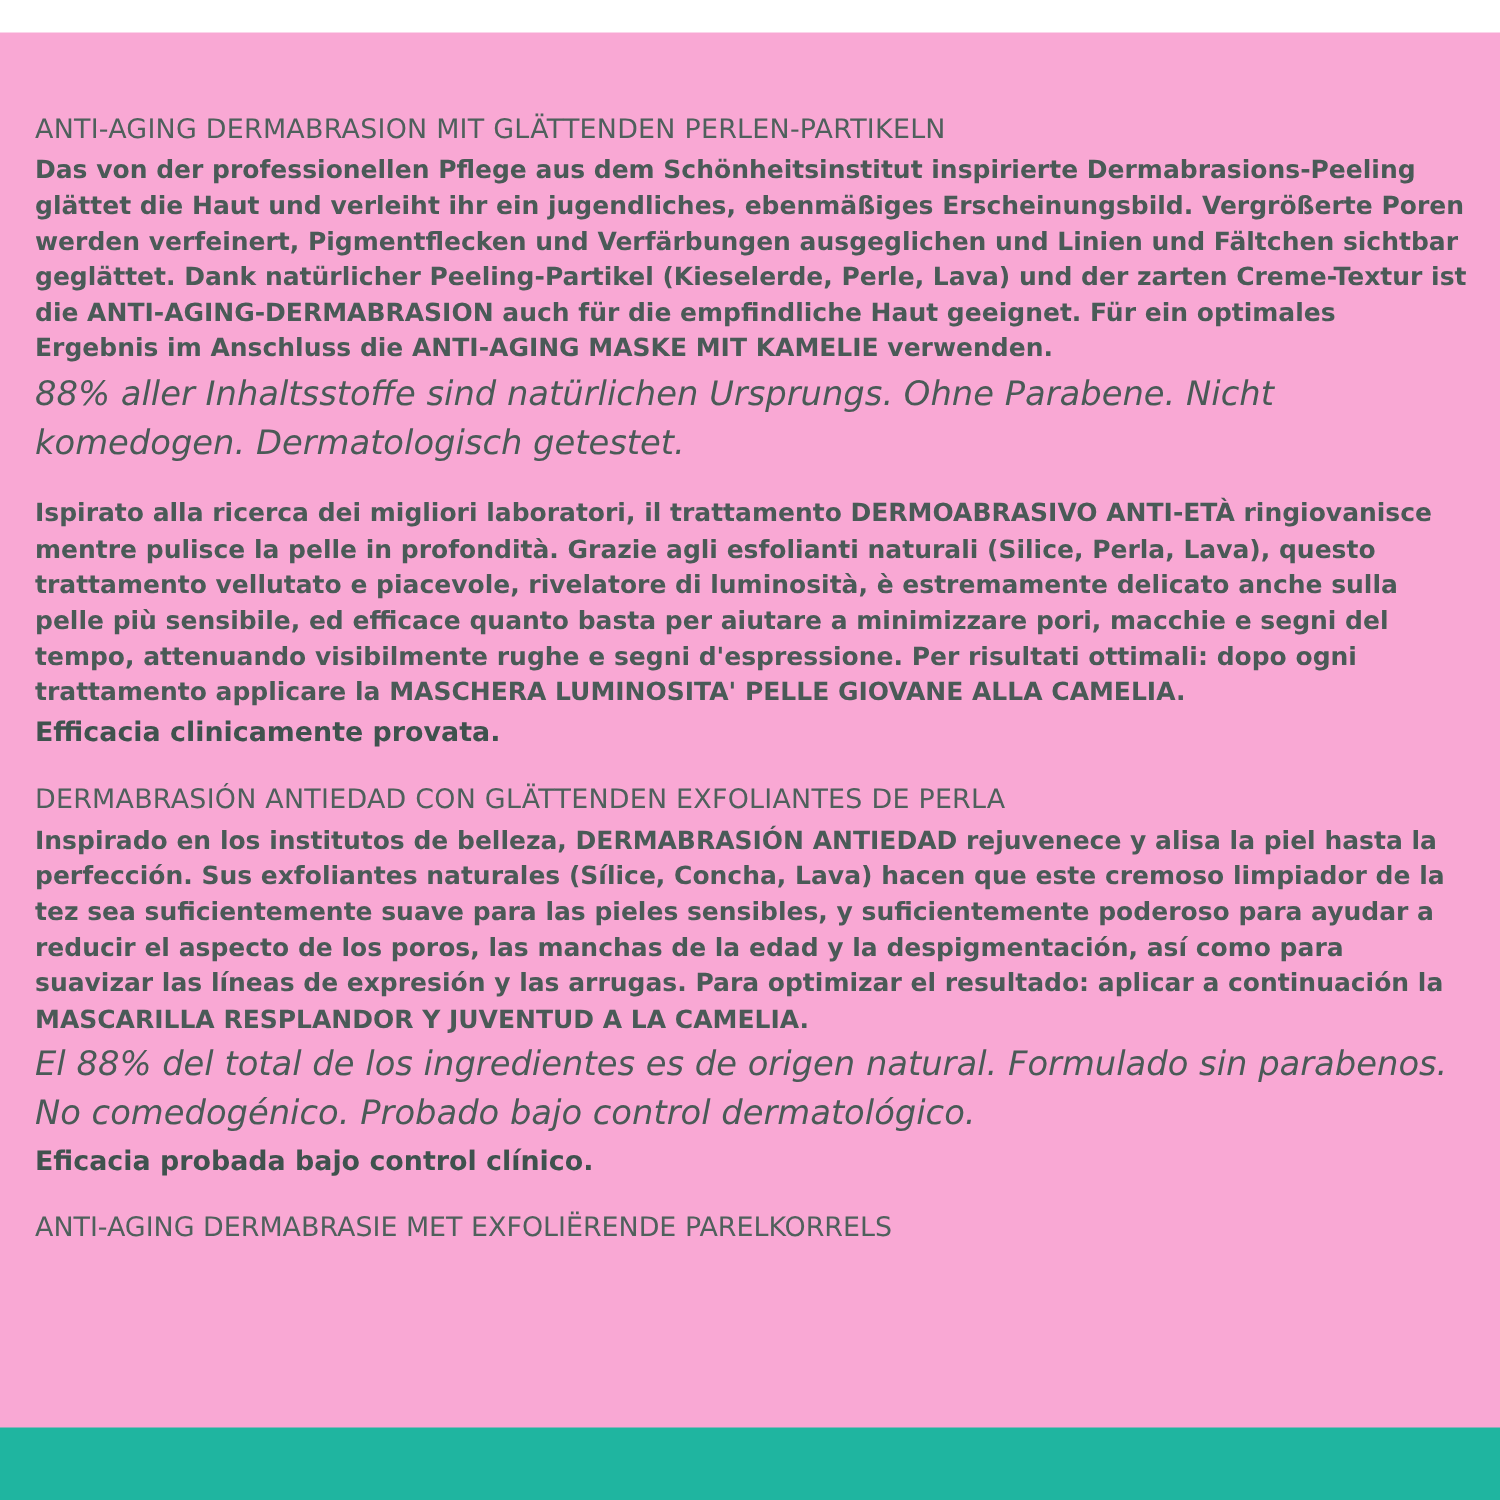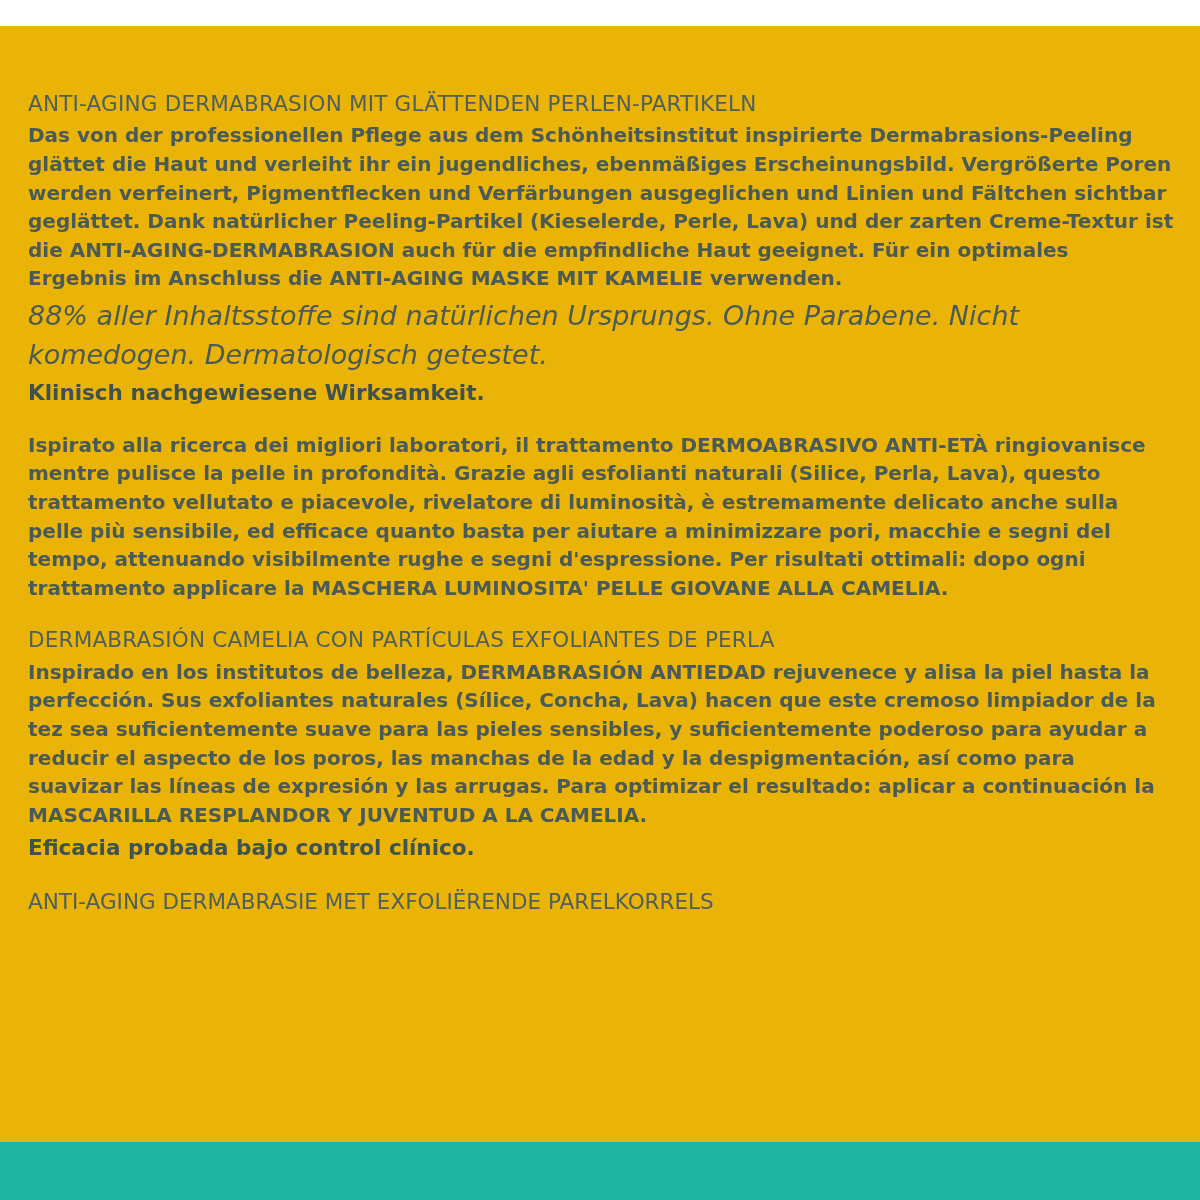--- a/index.html
+++ b/index.html
@@ -12,21 +12,21 @@
     background: #ffffff;
     font-family: "DejaVu Sans", sans-serif;
     overflow: hidden;
   }
   .package {
     position: absolute;
     left: 0;
     top: 0;
     width: 1200px;
     height: 1200px;
-    background: #eab308;
+    background: #f9a8d4;
   }
   .top-edge {
     position: absolute;
     left: 0;
     top: 0;
     width: 1200px;
     height: 26px;
     background: #ffffff;
   }
   .bottom-band {
@@ -102,30 +102,31 @@
   <div class="top-edge"></div>
   <div class="bottom-band"></div>
   <div class="bottom-white"></div>
 
   <div class="label-body">
 
     <div class="block">
       <p class="heading">ANTI-AGING DERMABRASION MIT GLÄTTENDEN PERLEN-PARTIKELN</p>
       <p class="para">Das von der professionellen Pflege aus dem Schönheitsinstitut inspirierte Dermabrasions-Peeling glättet die Haut und verleiht ihr ein jugendliches, ebenmäßiges Erscheinungsbild. Vergrößerte Poren werden verfeinert, Pigmentflecken und Verfärbungen ausgeglichen und Linien und Fältchen sichtbar geglättet. Dank natürlicher Peeling-Partikel (Kieselerde, Perle, Lava) und der zarten Creme-Textur ist die ANTI-AGING-DERMABRASION auch für die empfindliche Haut geeignet. Für ein optimales Ergebnis im Anschluss die ANTI-AGING MASKE MIT KAMELIE verwenden.</p>
       <p class="italic">88% aller Inhaltsstoffe sind natürlichen Ursprungs. Ohne Parabene. Nicht komedogen. Dermatologisch getestet.</p>
-      <p class="bold">Klinisch nachgewiesene Wirksamkeit.</p>
     </div>
 
     <div class="block">
       <p class="para">Ispirato alla ricerca dei migliori laboratori, il trattamento DERMOABRASIVO ANTI-ETÀ ringiovanisce mentre pulisce la pelle in profondità. Grazie agli esfolianti naturali (Silice, Perla, Lava), questo trattamento vellutato e piacevole, rivelatore di luminosità, è estremamente delicato anche sulla pelle più sensibile, ed efficace quanto basta per aiutare a minimizzare pori, macchie e segni del tempo, attenuando visibilmente rughe e segni d'espressione. Per risultati ottimali: dopo ogni trattamento applicare la MASCHERA LUMINOSITA' PELLE GIOVANE ALLA CAMELIA.</p>
+      <p class="bold">Efficacia clinicamente provata.</p>
     </div>
 
     <div class="block">
-      <p class="heading">DERMABRASIÓN CAMELIA CON PARTÍCULAS EXFOLIANTES DE PERLA</p>
+      <p class="heading">DERMABRASIÓN ANTIEDAD CON GLÄTTENDEN EXFOLIANTES DE PERLA</p>
       <p class="para">Inspirado en los institutos de belleza, DERMABRASIÓN ANTIEDAD rejuvenece y alisa la piel hasta la perfección. Sus exfoliantes naturales (Sílice, Concha, Lava) hacen que este cremoso limpiador de la tez sea suficientemente suave para las pieles sensibles, y suficientemente poderoso para ayudar a reducir el aspecto de los poros, las manchas de la edad y la despigmentación, así como para suavizar las líneas de expresión y las arrugas. Para optimizar el resultado: aplicar a continuación la MASCARILLA RESPLANDOR Y JUVENTUD A LA CAMELIA.</p>
+      <p class="italic">El 88% del total de los ingredientes es de origen natural. Formulado sin parabenos. No comedogénico. Probado bajo control dermatológico.</p>
       <p class="bold">Eficacia probada bajo control clínico.</p>
     </div>
 
     <div class="block">
       <p class="last-heading">ANTI-AGING DERMABRASIE MET EXFOLIËRENDE PARELKORRELS</p>
     </div>
 
   </div>
 </div>
 

